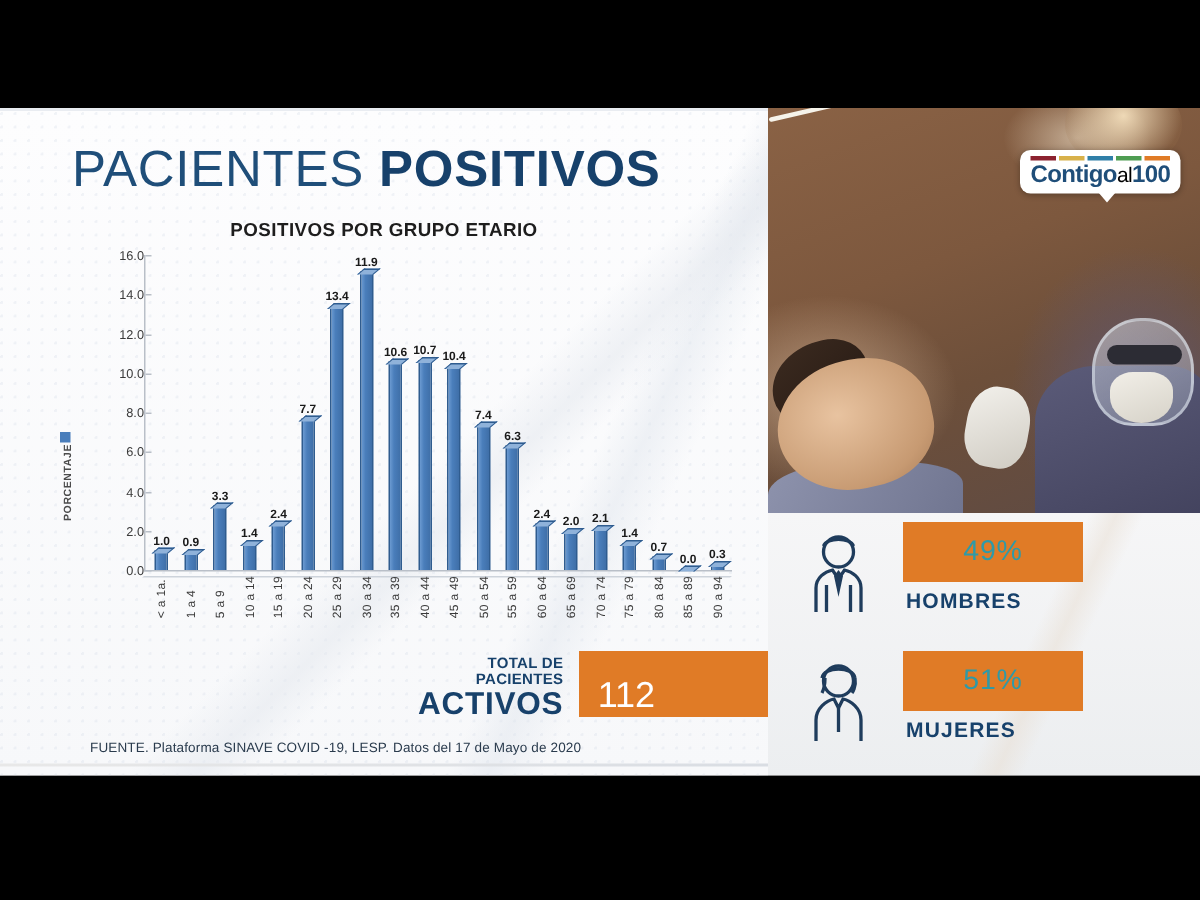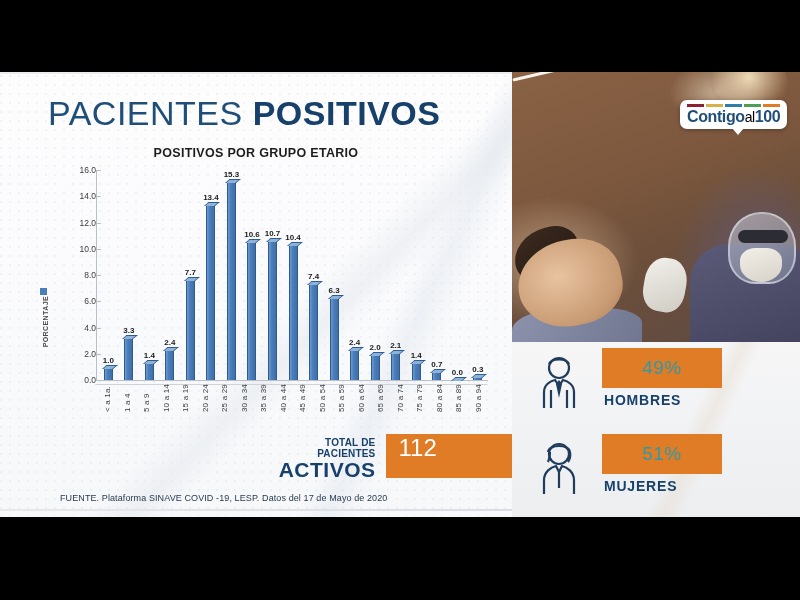--- a/index.html
+++ b/index.html
@@ -115,21 +115,21 @@
   #total-text { text-align: right; padding-right: 10px; padding-top: 3px; }
   #total-label-small {
     font-size: 10px; font-weight: bold; color: #17416b; letter-spacing: .2px;
   }
   #total-label-big {
     font-size: 21px; font-weight: bold; color: #17416b;
     letter-spacing: .5px; line-height: 1.05;
   }
   #total-box {
     width: 131px; height: 44px; background: #e07b26;
-    display: flex; align-items: flex-start; padding-left: 13px;
+    display: flex; align-items: flex-end; padding-left: 13px;
   }
   #total-number { font-size: 24px; color: #fff; font-weight: normal; }
 
   #source-note {
     position: absolute; left: 60px; bottom: 14px;
     font-size: 9px; color: #2a3b4d; letter-spacing: .1px;
   }
   #source-rule {
     position: absolute; left: 0; right: 0; bottom: 6px; height: 2px;
     background: linear-gradient(90deg,#e8e8e8,#d9dde3);
@@ -275,41 +275,45 @@
             <div class="ytick" style="top: 0px;">16.0<i></i></div>
           </div>
         <div id="axis-line"></div>
         <div id="baseline"></div>
         <div id="plot">
             <div class="bar-slot">
               <div class="bar-value">1.0</div>
               <div class="bar" style="height: 13.125px;"></div>
             </div>
             <div class="bar-slot">
+              <div class="bar-value">0.9</div>
+              <div class="bar" style="height: 11.8125px;"></div>
+            </div>
+            <div class="bar-slot">
               <div class="bar-value">3.3</div>
               <div class="bar" style="height: 43.3125px;"></div>
             </div>
             <div class="bar-slot">
               <div class="bar-value">1.4</div>
               <div class="bar" style="height: 18.375px;"></div>
             </div>
             <div class="bar-slot">
               <div class="bar-value">2.4</div>
               <div class="bar" style="height: 31.5px;"></div>
             </div>
             <div class="bar-slot">
               <div class="bar-value">7.7</div>
               <div class="bar" style="height: 101.062px;"></div>
             </div>
             <div class="bar-slot">
               <div class="bar-value">13.4</div>
               <div class="bar" style="height: 175.875px;"></div>
             </div>
             <div class="bar-slot">
-              <div class="bar-value">15.3</div>
+              <div class="bar-value">11.9</div>
               <div class="bar" style="height: 200.812px;"></div>
             </div>
             <div class="bar-slot">
               <div class="bar-value">10.6</div>
               <div class="bar" style="height: 139.125px;"></div>
             </div>
             <div class="bar-slot">
               <div class="bar-value">10.7</div>
               <div class="bar" style="height: 140.438px;"></div>
             </div>

